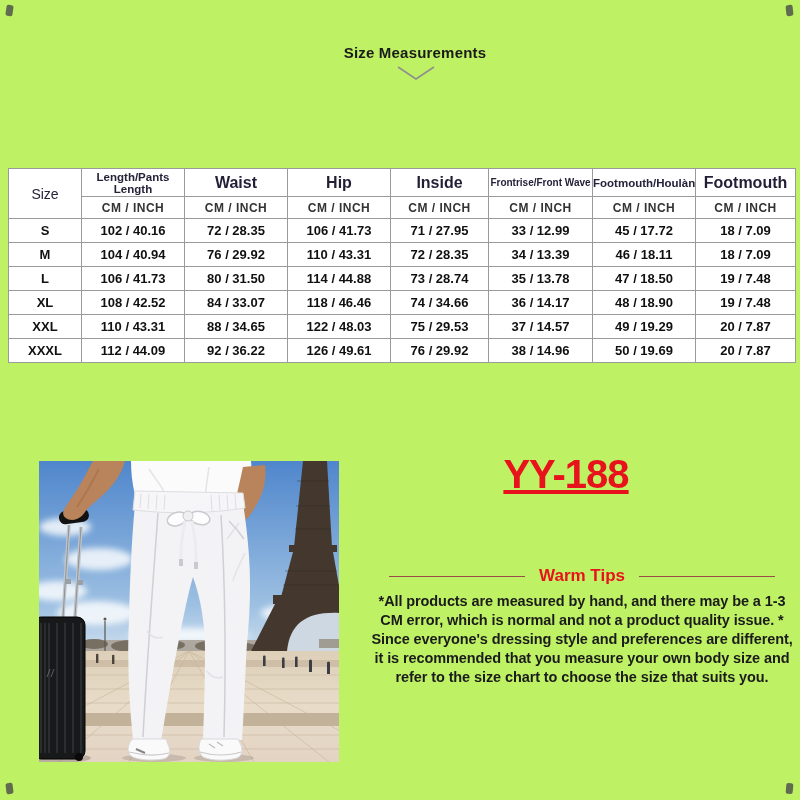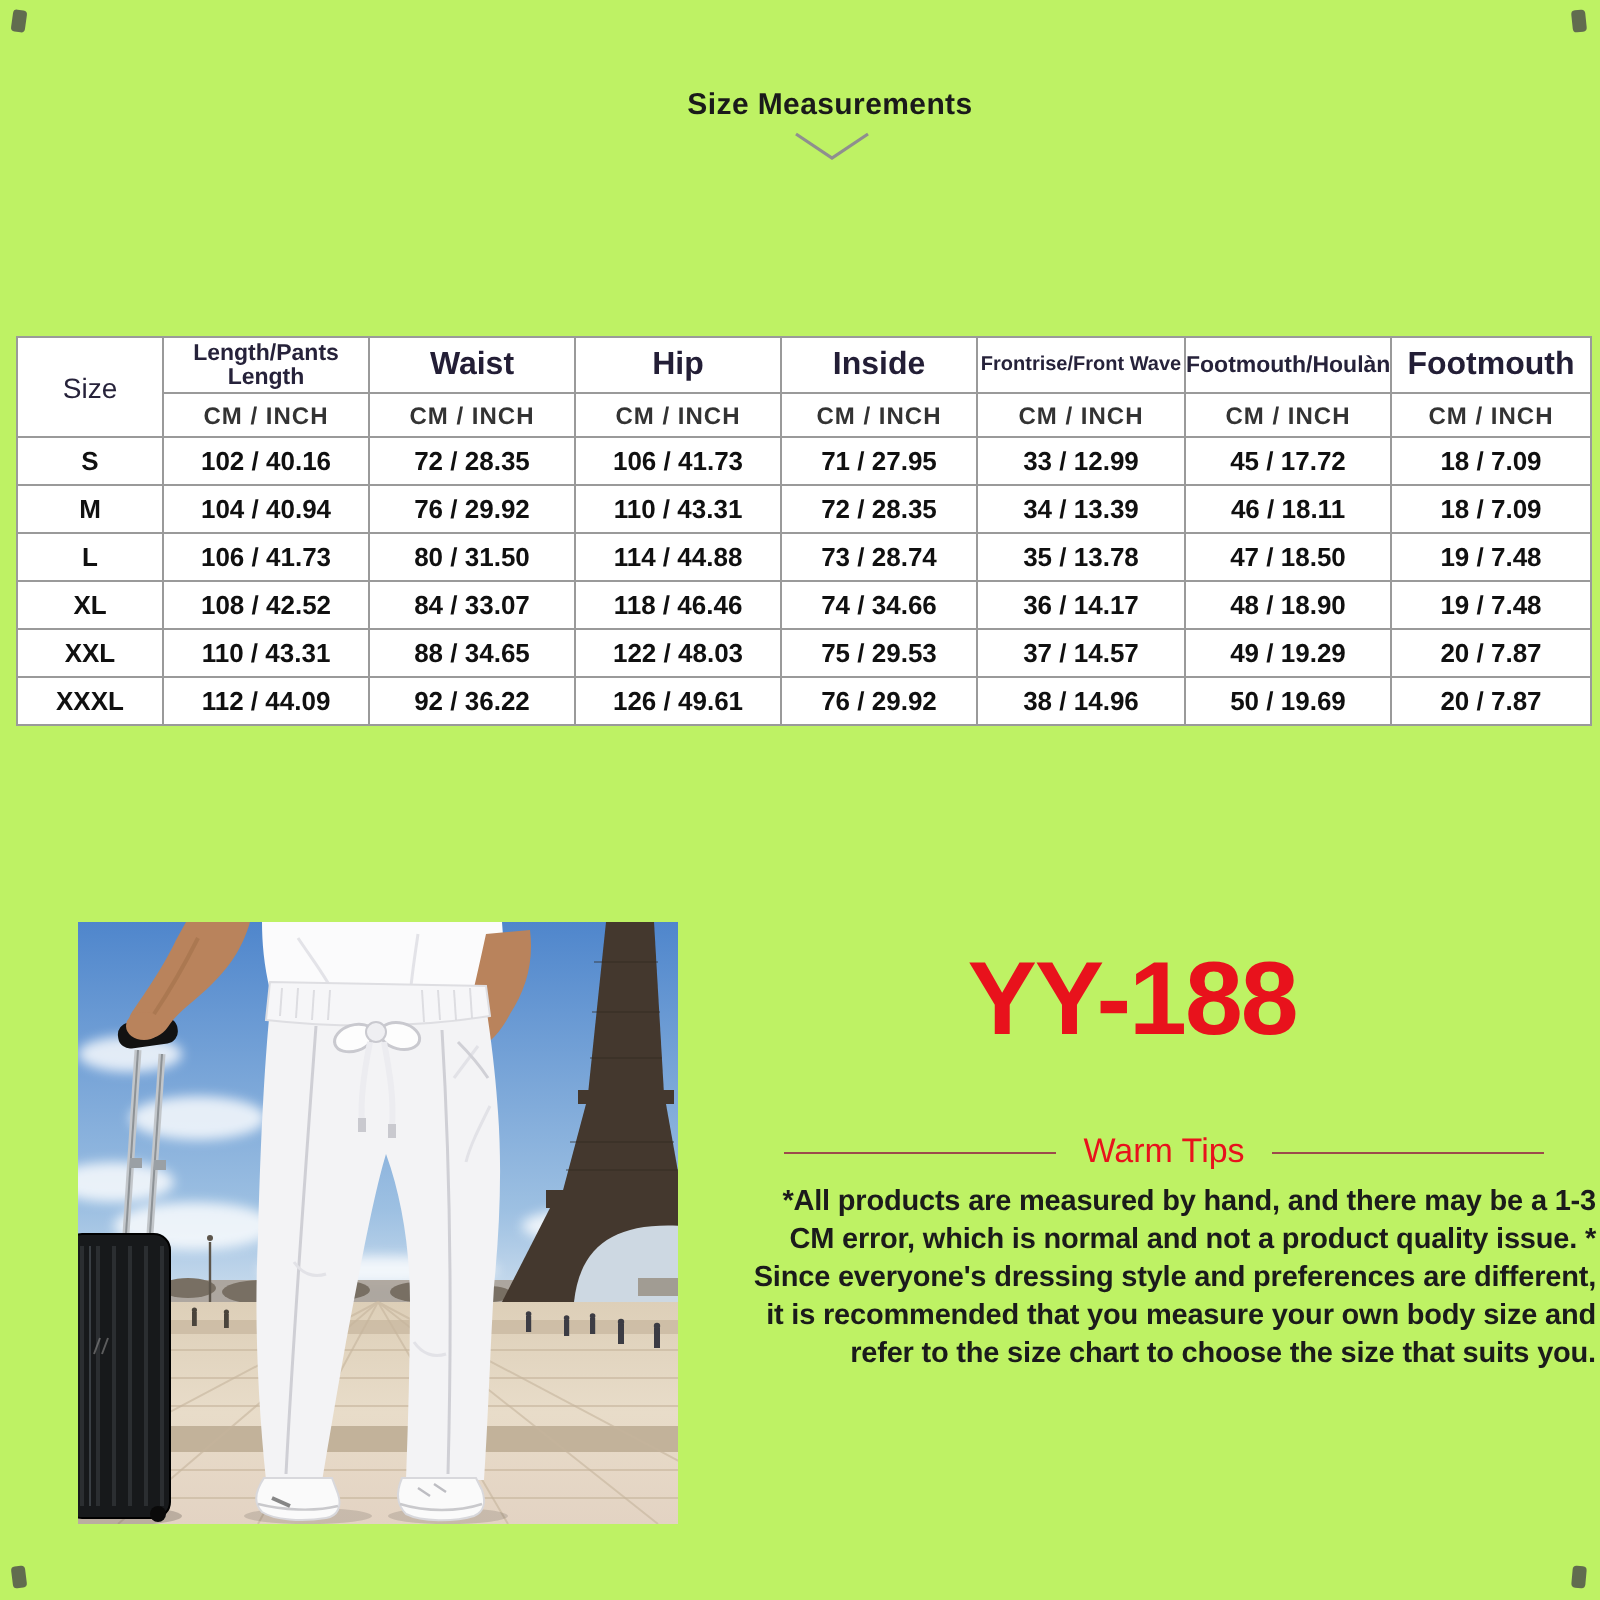--- a/index.html
+++ b/index.html
@@ -28,29 +28,29 @@
   th.h-sml{font-size:10px;font-weight:700;color:#26223a;line-height:1.15;height:27px;}
   th.h-size{font-size:14px;font-weight:400;color:#26223a;}
   td.unit{font-size:12px;font-weight:700;color:#333;height:21px;letter-spacing:.5px;}
   td.cell{font-size:13px;font-weight:700;color:#101010;height:23px;}
   td.szlab{font-size:13px;font-weight:700;color:#101010;height:23px;}
 
   
   .photo{position:absolute;left:39px;top:461px;width:300px;height:301px;}
 
   
-  .model-no{position:absolute;left:366px;top:470px;width:400px;text-align:center;
-            font-size:52px;font-weight:700;letter-spacing:-1px;}
+  .model-no{position:absolute;left:366px;top:452px;width:400px;text-align:center;
+            font-size:40px;font-weight:700;letter-spacing:-1px;text-decoration:underline;}
   .tips-head{position:absolute;left:366px;top:566px;width:432px;display:flex;
              align-items:center;justify-content:center;}
   .tips-line{flex:0 0 136px;border-top:1px solid #9c4b4b;height:0;}
-  .tips-title{margin:0 14px;font-size:17px;font-weight:400;white-space:nowrap;}
+  .tips-title{margin:0 14px;font-size:17px;font-weight:700;white-space:nowrap;}
   .tips-body{position:absolute;left:366px;top:592px;width:432px;
              font-size:14.5px;font-weight:700;color:#1b1b1b;line-height:19px;
-             text-align:right;letter-spacing:-.1px;}
+             text-align:center;letter-spacing:-.1px;}
 </style>
 </head>
 <body>
 
 <div class="page">
 
   <div class="corner c-tl"></div>
   <div class="corner c-tr"></div>
   <div class="corner c-bl"></div>
   <div class="corner c-br"></div>

